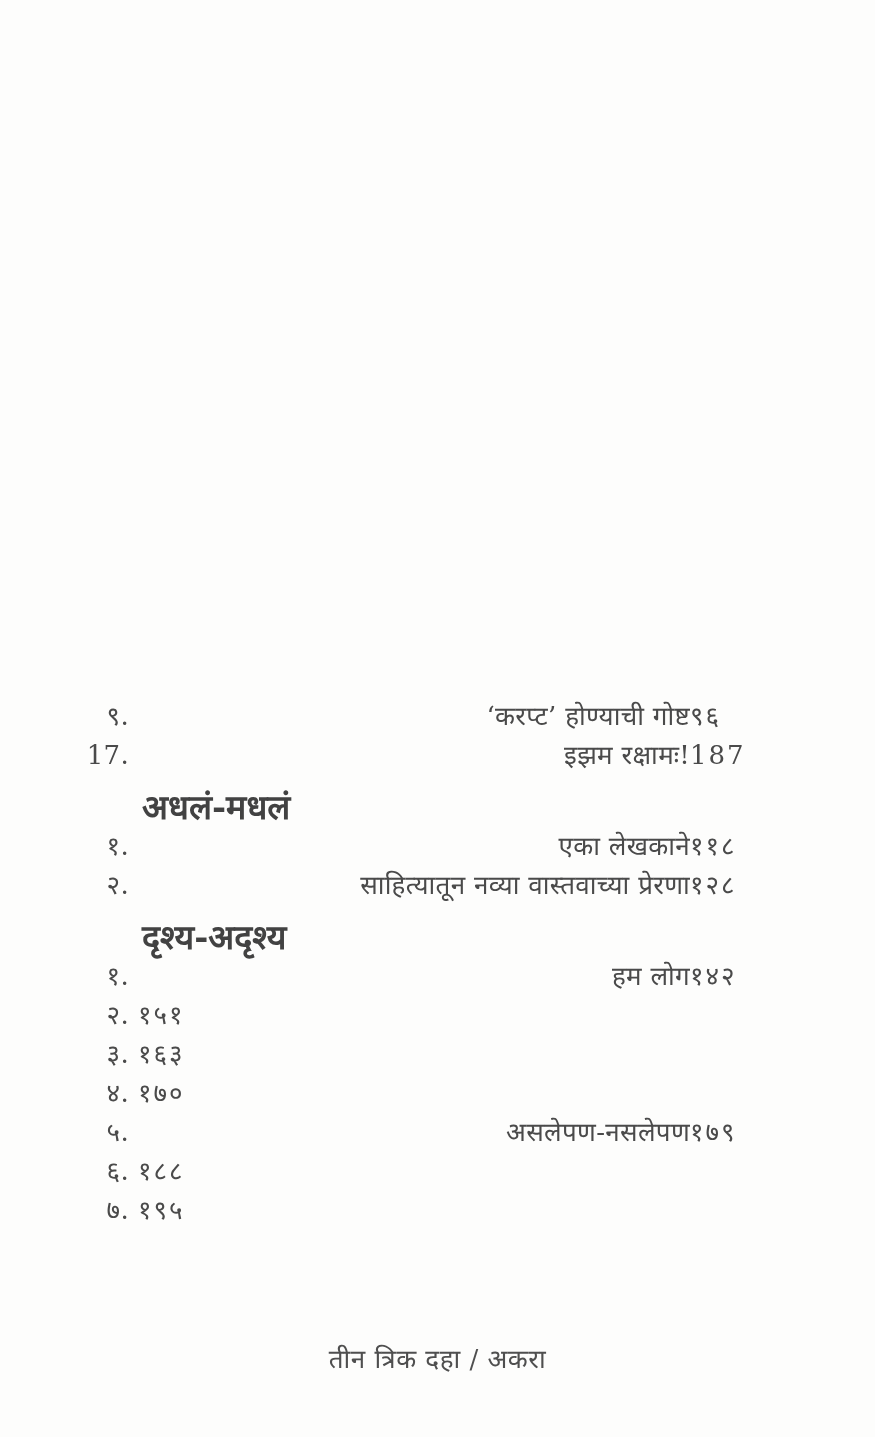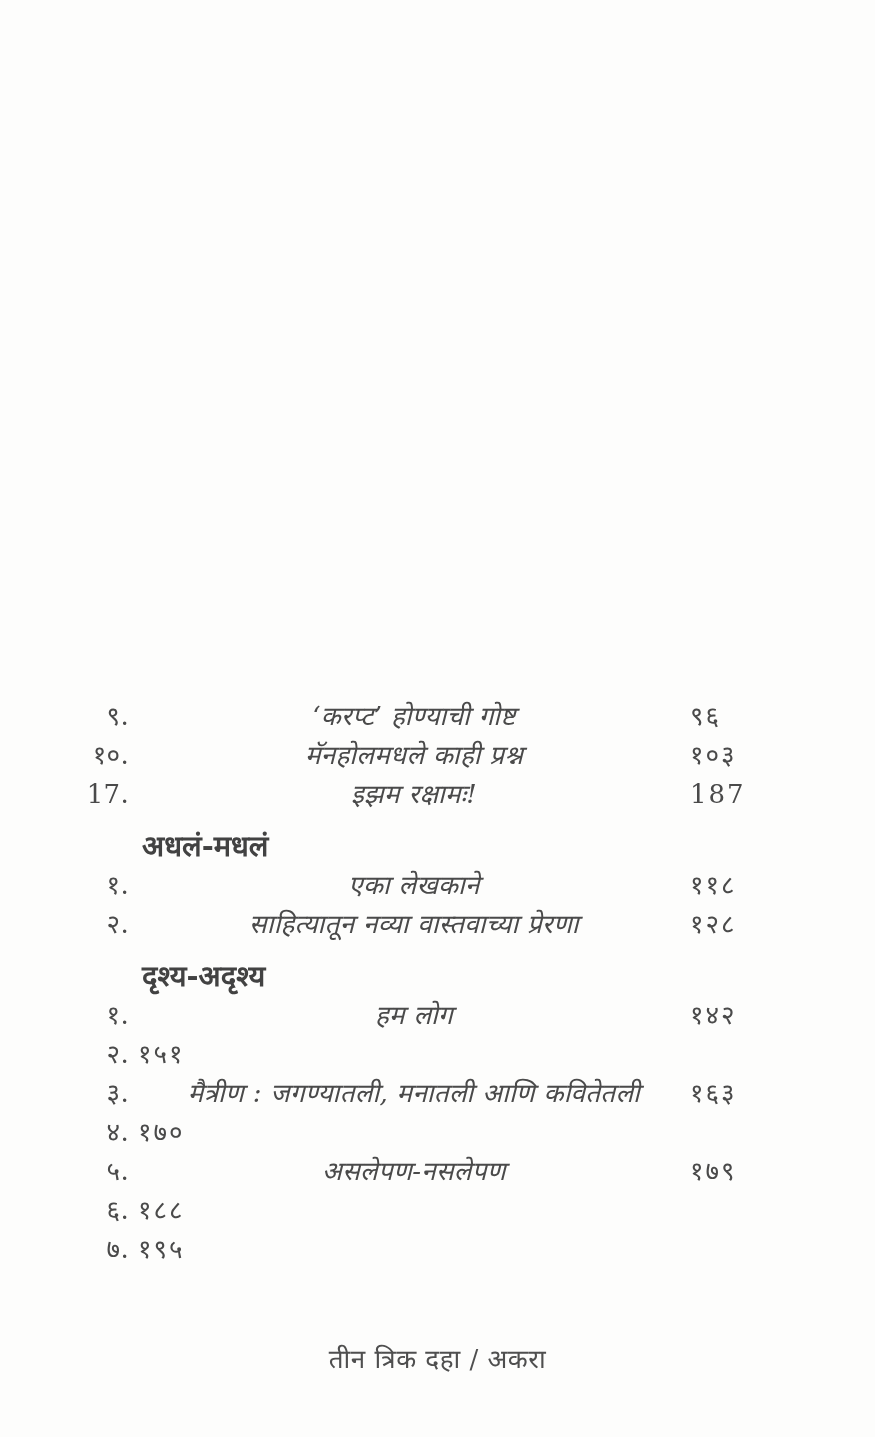--- a/index.html
+++ b/index.html
@@ -37,32 +37,31 @@
   }
   .toc-num {
     width: 58px;
     flex: 0 0 58px;
     text-align: right;
     padding-right: 9px;
     box-sizing: border-box;
   }
   .toc-title {
     flex: 1 1 auto;
-    text-align: center;
+    text-align: right;
     white-space: nowrap;
     overflow: hidden;
-    font-style: italic;
   }
   .toc-page {
     flex: 0 0 100px;
     text-align: left;
     letter-spacing: 2px;
   }
   .section-head {
-    font-size: 29px;
+    font-size: 34px;
     line-height: 39px;
     font-weight: bold;
     color: #424242;
     margin: 13px 0 0 62px;
   }
   .footer {
     position: absolute;
     left: 0;
     top: 1340px;
     width: 875px;
@@ -76,25 +75,20 @@
 <body>
 
 <div class="page">
 
   <div class="toc-block">
 
     <div class="toc-row">
       <span class="toc-num">९.</span>
       <span class="toc-title">‘करप्ट’ होण्याची गोष्ट</span>
       <span class="toc-page">९६</span>
-    </div>
-    <div class="toc-row">
-      <span class="toc-num">१०.</span>
-      <span class="toc-title">मॅनहोलमधले काही प्रश्न</span>
-      <span class="toc-page">१०३</span>
     </div>
     <div class="toc-row">
       <span class="toc-num">17.</span>
       <span class="toc-title">इझम रक्षामः!</span>
       <span class="toc-page">187</span>
     </div>
 
     <div class="section-head">अधलं-मधलं</div>
     <div class="toc-row">
       <span class="toc-num">१.</span>
@@ -112,21 +106,20 @@
       <span class="toc-num">१.</span>
       <span class="toc-title">हम लोग</span>
       <span class="toc-page">१४२</span>
     </div>
     <div class="toc-row">
       <span class="toc-num">२.</span>
       <span class="toc-page">१५१</span>
     </div>
     <div class="toc-row">
       <span class="toc-num">३.</span>
-      <span class="toc-title">मैत्रीण : जगण्यातली, मनातली आणि कवितेतली</span>
       <span class="toc-page">१६३</span>
     </div>
     <div class="toc-row">
       <span class="toc-num">४.</span>
       <span class="toc-page">१७०</span>
     </div>
     <div class="toc-row">
       <span class="toc-num">५.</span>
       <span class="toc-title">असलेपण-नसलेपण</span>
       <span class="toc-page">१७९</span>

